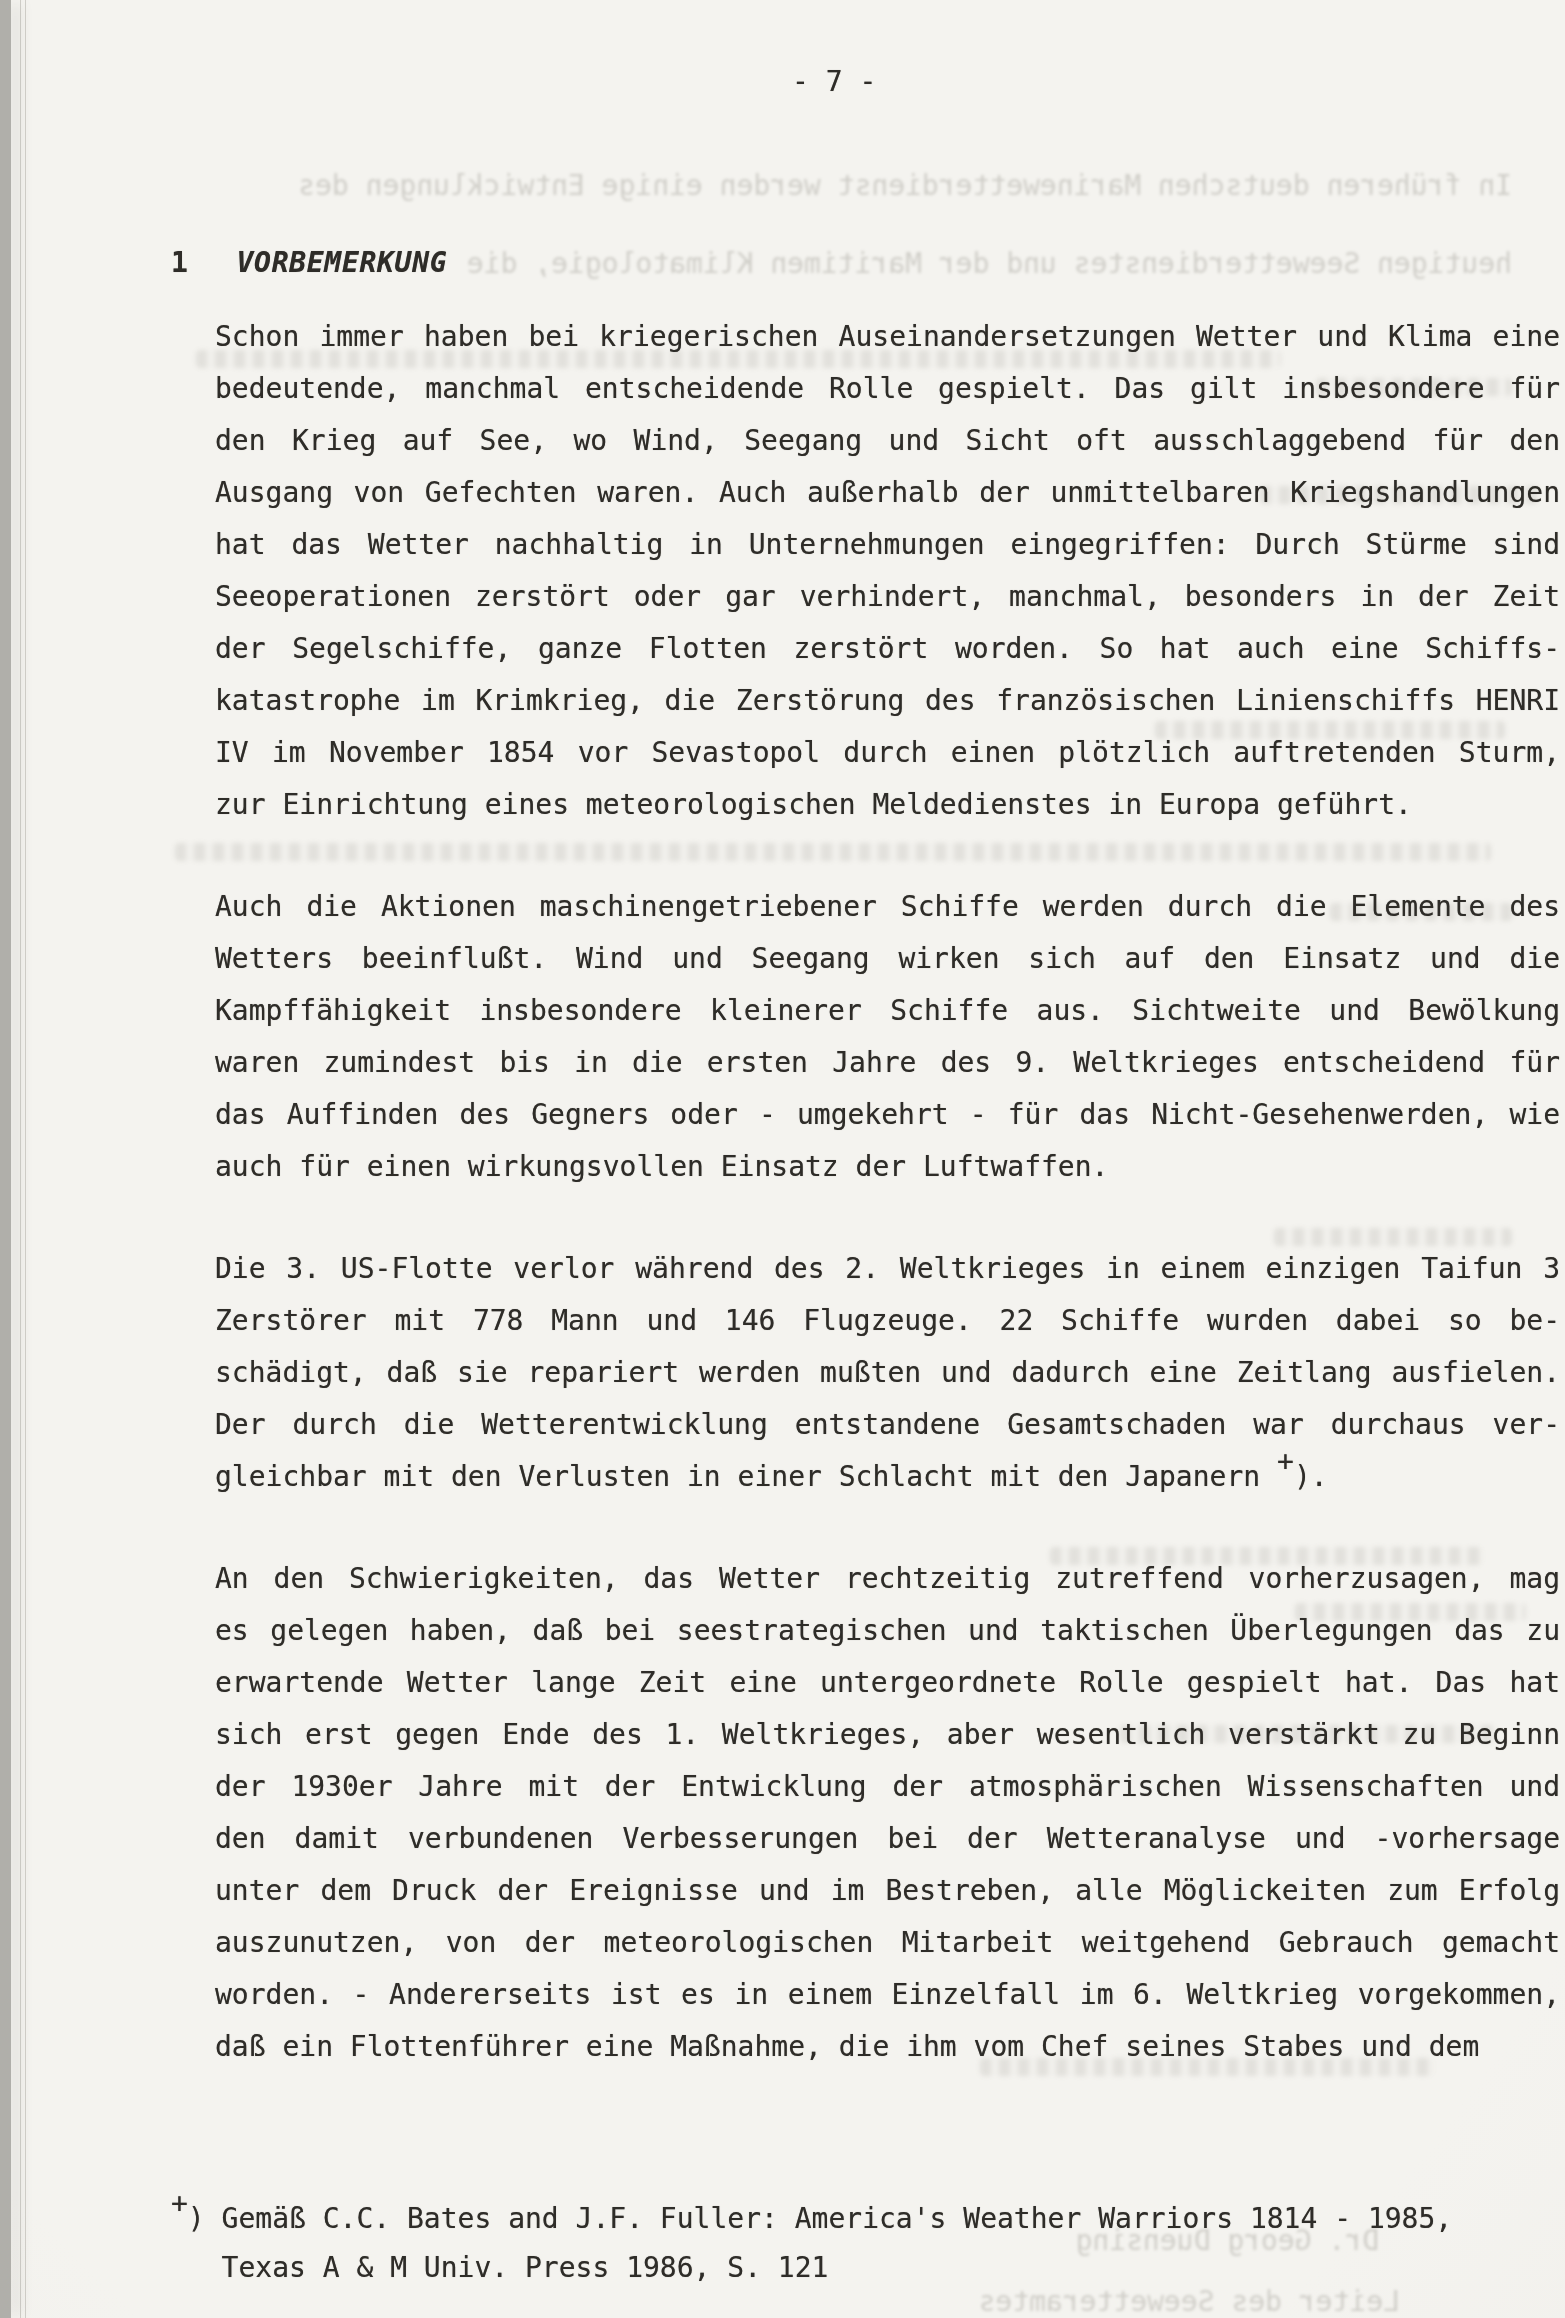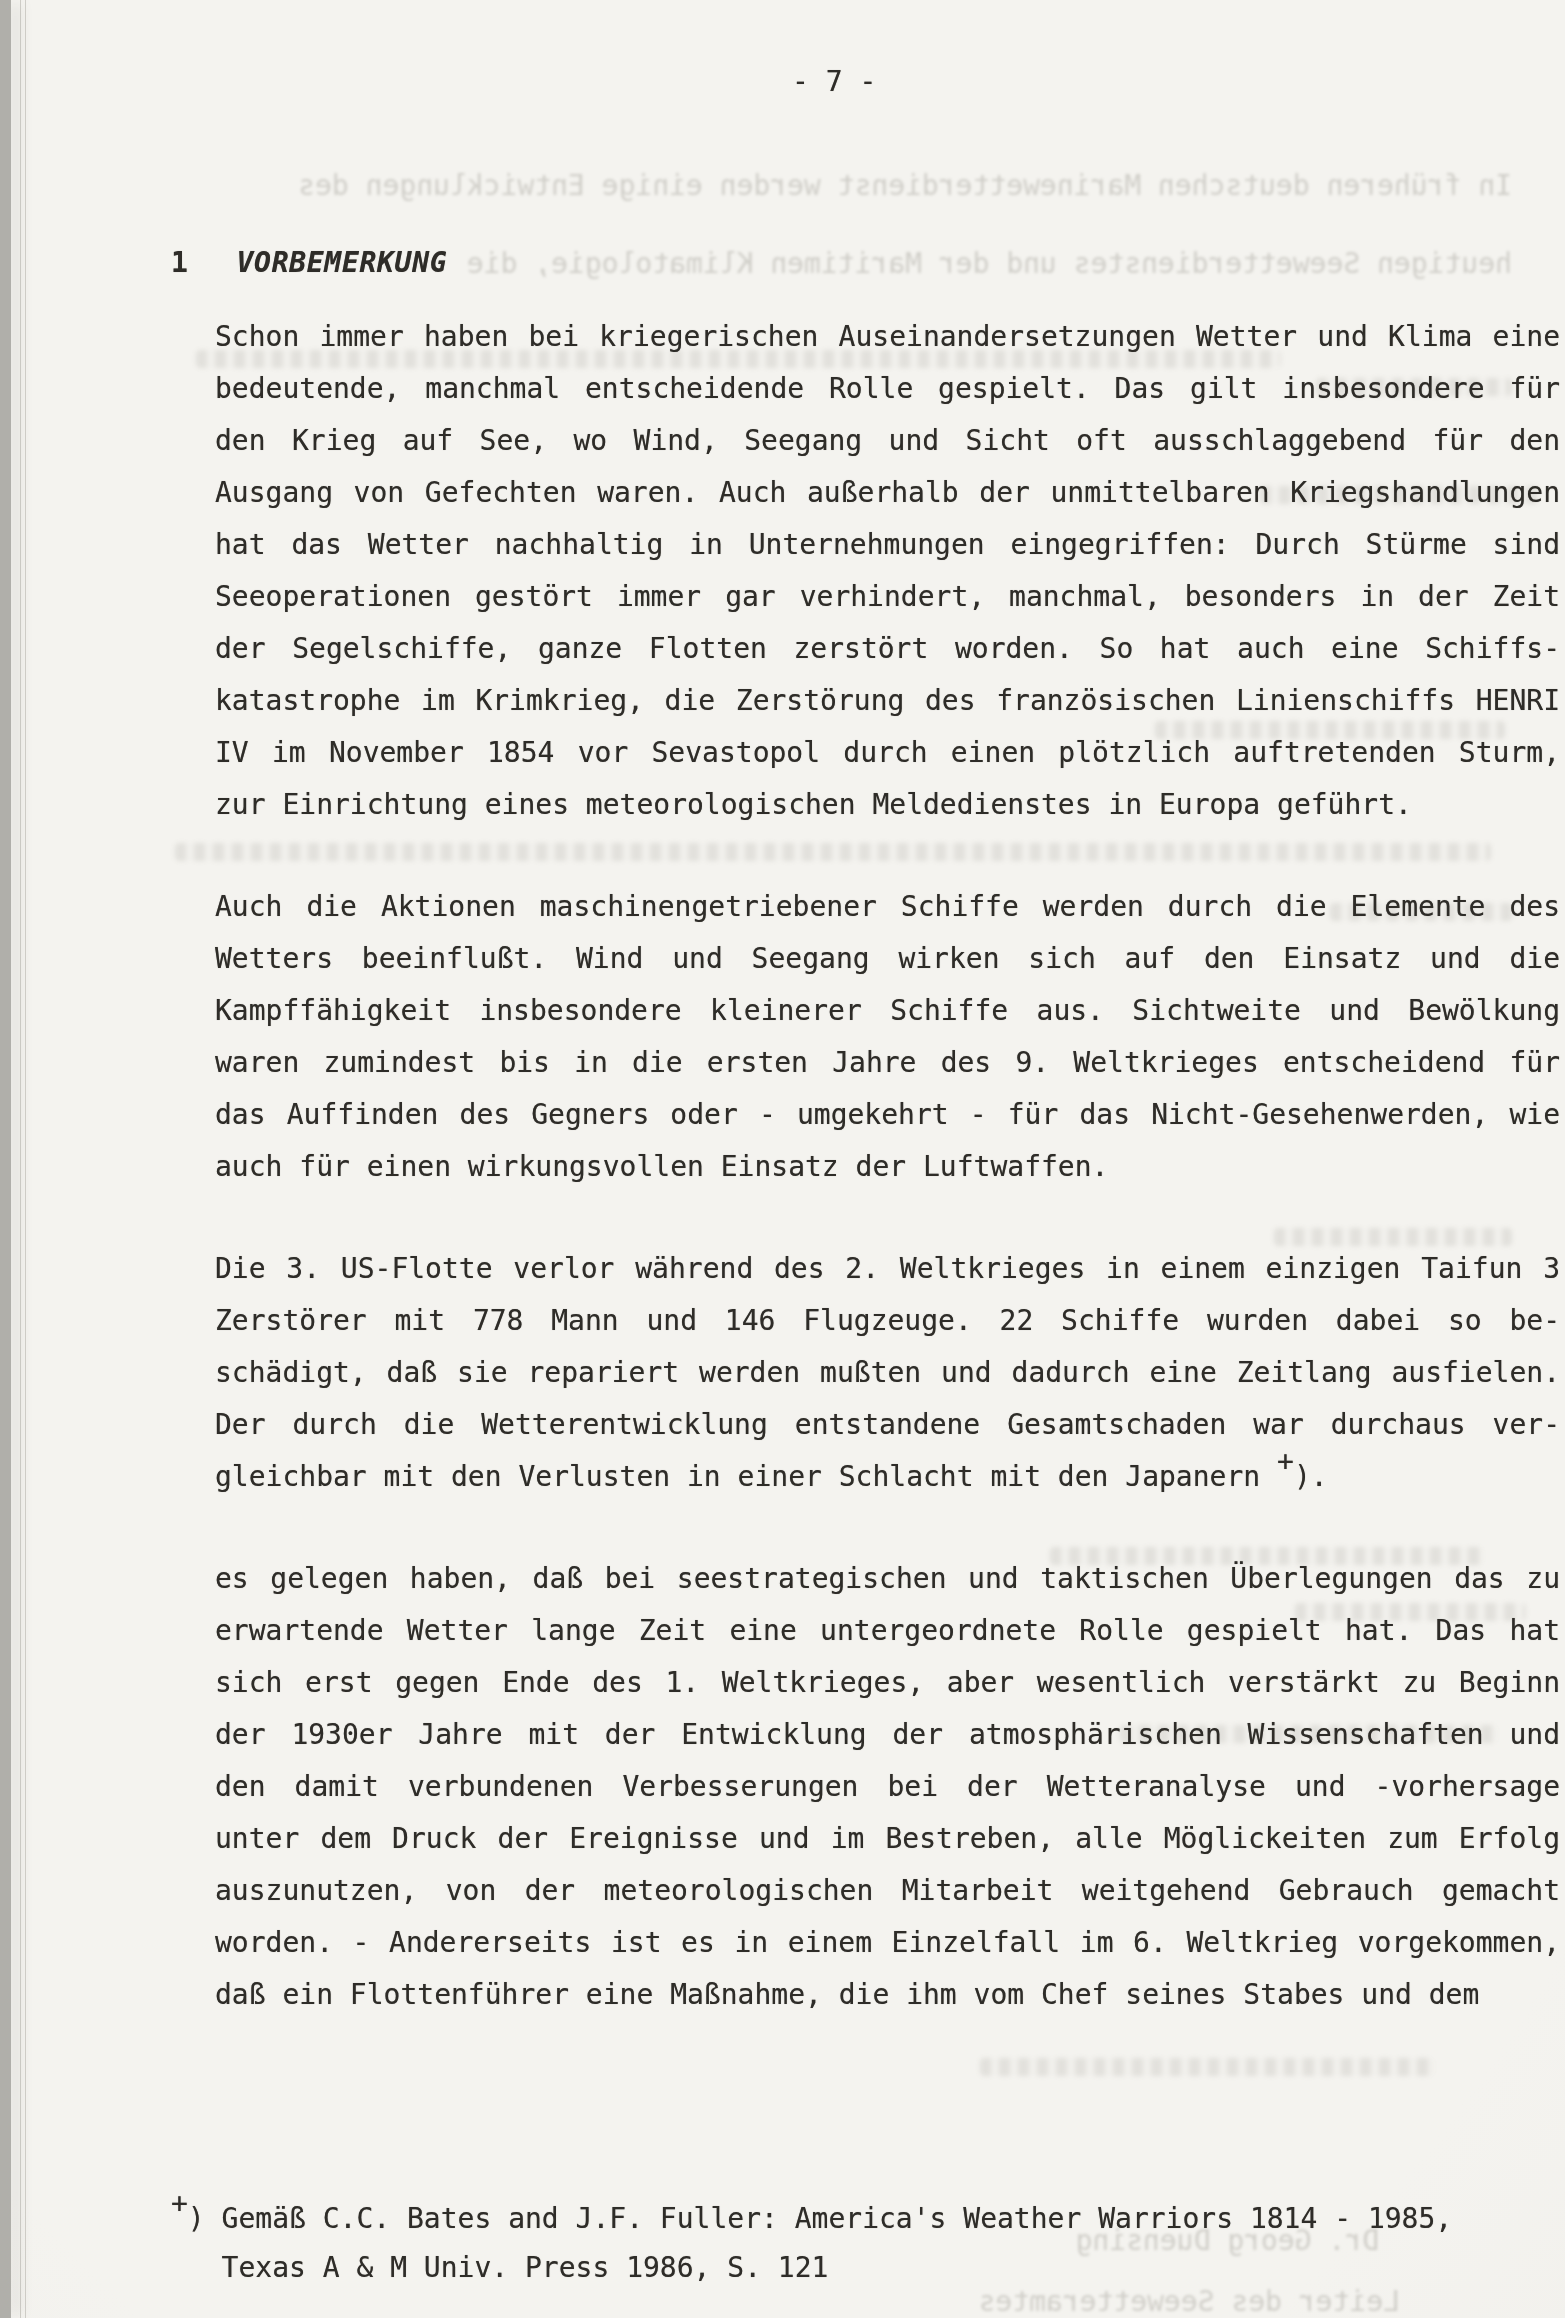--- a/index.html
+++ b/index.html
@@ -100,21 +100,21 @@
     <span class="hnum">1</span><span class="htitle">VORBEMERKUNG</span>
   </div>
 
   <div class="textcol inked">
     <div class="para">
         <div class="tline">Schon immer haben bei kriegerischen Auseinandersetzungen Wetter und Klima eine</div>
         <div class="tline">bedeutende, manchmal entscheidende Rolle gespielt. Das gilt insbesondere für</div>
         <div class="tline">den Krieg auf See, wo Wind, Seegang und Sicht oft ausschlaggebend für den</div>
         <div class="tline">Ausgang von Gefechten waren. Auch außerhalb der unmittelbaren Kriegshandlungen</div>
         <div class="tline">hat das Wetter nachhaltig in Unternehmungen eingegriffen: Durch Stürme sind</div>
-        <div class="tline">Seeoperationen gestört immer gar verhindert, manchmal, besonders in der Zeit</div>
+        <div class="tline">Seeoperationen zerstört oder gar verhindert, manchmal, besonders in der Zeit</div>
         <div class="tline">der Segelschiffe, ganze Flotten zerstört worden. So hat auch eine Schiffs-</div>
         <div class="tline">katastrophe im Krimkrieg, die Zerstörung des französischen Linienschiffs HENRI</div>
         <div class="tline">IV im November 1854 vor Sevastopol durch einen plötzlich auftretenden Sturm,</div>
         <div class="tline">zur Einrichtung eines meteorologischen Meldedienstes in Europa geführt.</div>
       </div>
     <div class="para">
         <div class="tline">Auch die Aktionen maschinengetriebener Schiffe werden durch die Elemente des</div>
         <div class="tline">Wetters beeinflußt. Wind und Seegang wirken sich auf den Einsatz und die</div>
         <div class="tline">Kampffähigkeit insbesondere kleinerer Schiffe aus. Sichtweite und Bewölkung</div>
         <div class="tline">waren zumindest bis in die ersten Jahre des 9. Weltkrieges entscheidend für</div>
@@ -122,20 +122,21 @@
         <div class="tline">auch für einen wirkungsvollen Einsatz der Luftwaffen.</div>
       </div>
     <div class="para">
         <div class="tline">Die 3. US-Flotte verlor während des 2. Weltkrieges in einem einzigen Taifun 3</div>
         <div class="tline">Zerstörer mit 778 Mann und 146 Flugzeuge. 22 Schiffe wurden dabei so be-</div>
         <div class="tline">schädigt, daß sie repariert werden mußten und dadurch eine Zeitlang ausfielen.</div>
         <div class="tline">Der durch die Wetterentwicklung entstandene Gesamtschaden war durchaus ver-</div>
         <div class="tline">gleichbar mit den Verlusten in einer Schlacht mit den Japanern <span class="sup">+</span>).</div>
       </div>
     <div class="para">
+        <div class="tline">An den Schwierigkeiten, das Wetter rechtzeitig zutreffend vorherzusagen, mag</div>
         <div class="tline">es gelegen haben, daß bei seestrategischen und taktischen Überlegungen das zu</div>
         <div class="tline">erwartende Wetter lange Zeit eine untergeordnete Rolle gespielt hat. Das hat</div>
         <div class="tline">sich erst gegen Ende des 1. Weltkrieges, aber wesentlich verstärkt zu Beginn</div>
         <div class="tline">der 1930er Jahre mit der Entwicklung der atmosphärischen Wissenschaften und</div>
         <div class="tline">den damit verbundenen Verbesserungen bei der Wetteranalyse und -vorhersage</div>
         <div class="tline">unter dem Druck der Ereignisse und im Bestreben, alle Möglickeiten zum Erfolg</div>
         <div class="tline">auszunutzen, von der meteorologischen Mitarbeit weitgehend Gebrauch gemacht</div>
         <div class="tline">worden. - Andererseits ist es in einem Einzelfall im 6. Weltkrieg vorgekommen,</div>
         <div class="tline">daß ein Flottenführer eine Maßnahme, die ihm vom Chef seines Stabes und dem</div>
       </div>

